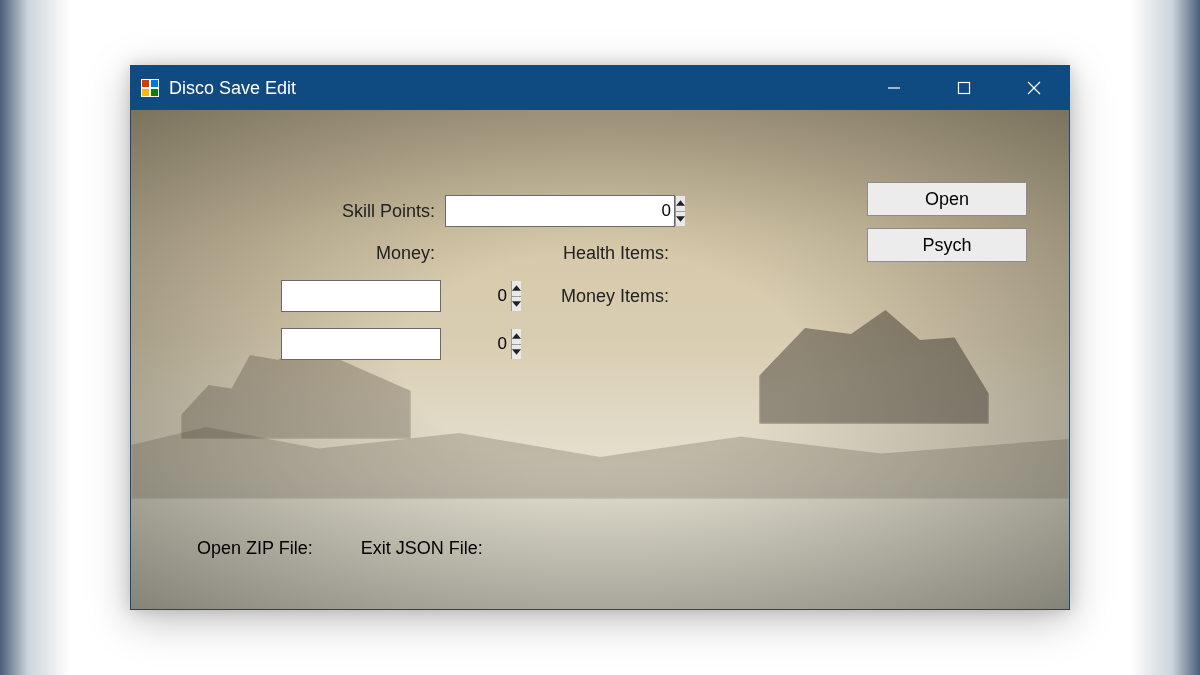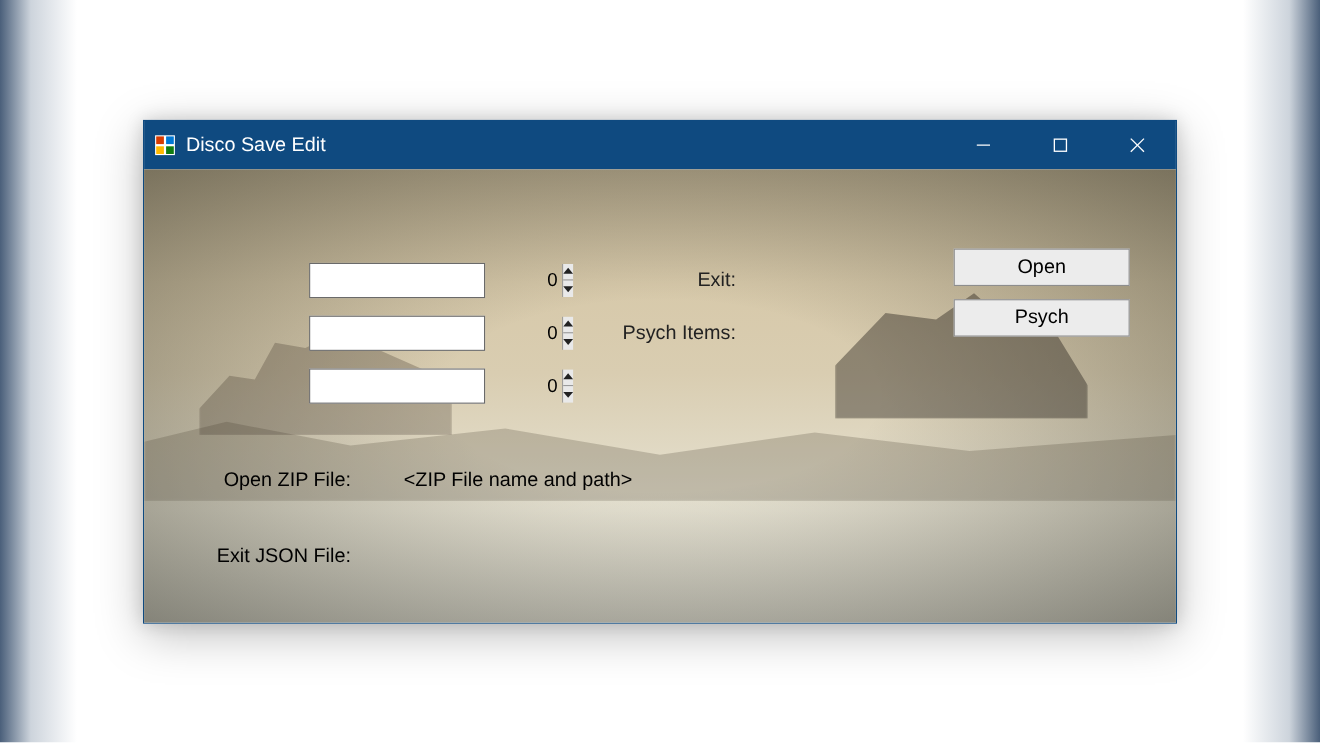--- a/index.html
+++ b/index.html
@@ -21,21 +21,21 @@
       position: absolute;
       top: 0;
       width: 70px;
       height: 100%;
     }
     .side-gradient.left { left: 0; background: linear-gradient(to right, #4a5f7a 0%, #cdd4dc 40%, #fff 100%); }
     .side-gradient.right { right: 0; background: linear-gradient(to left, #4a5f7a 0%, #cdd4dc 40%, #fff 100%); }
 
     .window {
       width: 940px;
-      height: 458px;
+      height: 545px;
       border: 1px solid #0f4a80;
       background: #fff;
       box-shadow: 0 10px 40px rgba(0,0,0,0.25), 0 0 15px rgba(0,0,0,0.15);
       display: flex;
       flex-direction: column;
       position: relative;
     }
 
     .titlebar {
       height: 44px;
@@ -228,55 +228,57 @@
     </div>
   </div>
 
   <div class="client-area">
     <div class="art-land"></div>
     <div class="art-left"></div>
     <div class="art-right"></div>
 
     <div class="form-grid">
 
+      <label>Skill Points:</label>
       <div class="numeric">
         <input type="text" value="0" style="">
         <div class="spin">
           <button>
               <svg viewBox="0 0 10 7">
                 <path d="M0 6 L5 0 L10 6 Z"></path>
               </svg>
             </button>
           <button>
               <svg viewBox="0 0 10 7">
                 <path d="M0 1 L5 7 L10 1 Z"></path>
               </svg>
             </button>
         </div>
       </div>
 
-      <label>Exit:</label>
-
+      <label>Money:</label>
+
+      <label>Health Items:</label>
       <div class="numeric">
         <input type="text" value="0" style="">
         <div class="spin">
           <button>
               <svg viewBox="0 0 10 7">
                 <path d="M0 6 L5 0 L10 6 Z"></path>
               </svg>
             </button>
           <button>
               <svg viewBox="0 0 10 7">
                 <path d="M0 1 L5 7 L10 1 Z"></path>
               </svg>
             </button>
         </div>
       </div>
 
-      <label>Psych Items:</label>
+      <label>Money Items:</label>
       <div class="numeric">
         <input type="text" value="0" style="">
         <div class="spin">
           <button>
               <svg viewBox="0 0 10 7">
                 <path d="M0 6 L5 0 L10 6 Z"></path>
               </svg>
             </button>
           <button>
               <svg viewBox="0 0 10 7">
@@ -288,18 +290,17 @@
     </div>
 
     <div class="side-buttons">
       <button class="wf-btn">Open</button>
       <button class="wf-btn">Psych</button>
       <div class="gap"></div>
     </div>
 
     <div class="file-info">
       <span class="lbl">Open ZIP File:</span>
-      <span>&lt;ZIP File name and path&gt;</span>
       <span class="lbl">Exit JSON File:</span>
     </div>
 
   </div>
 </div>
 
 </body></html>

